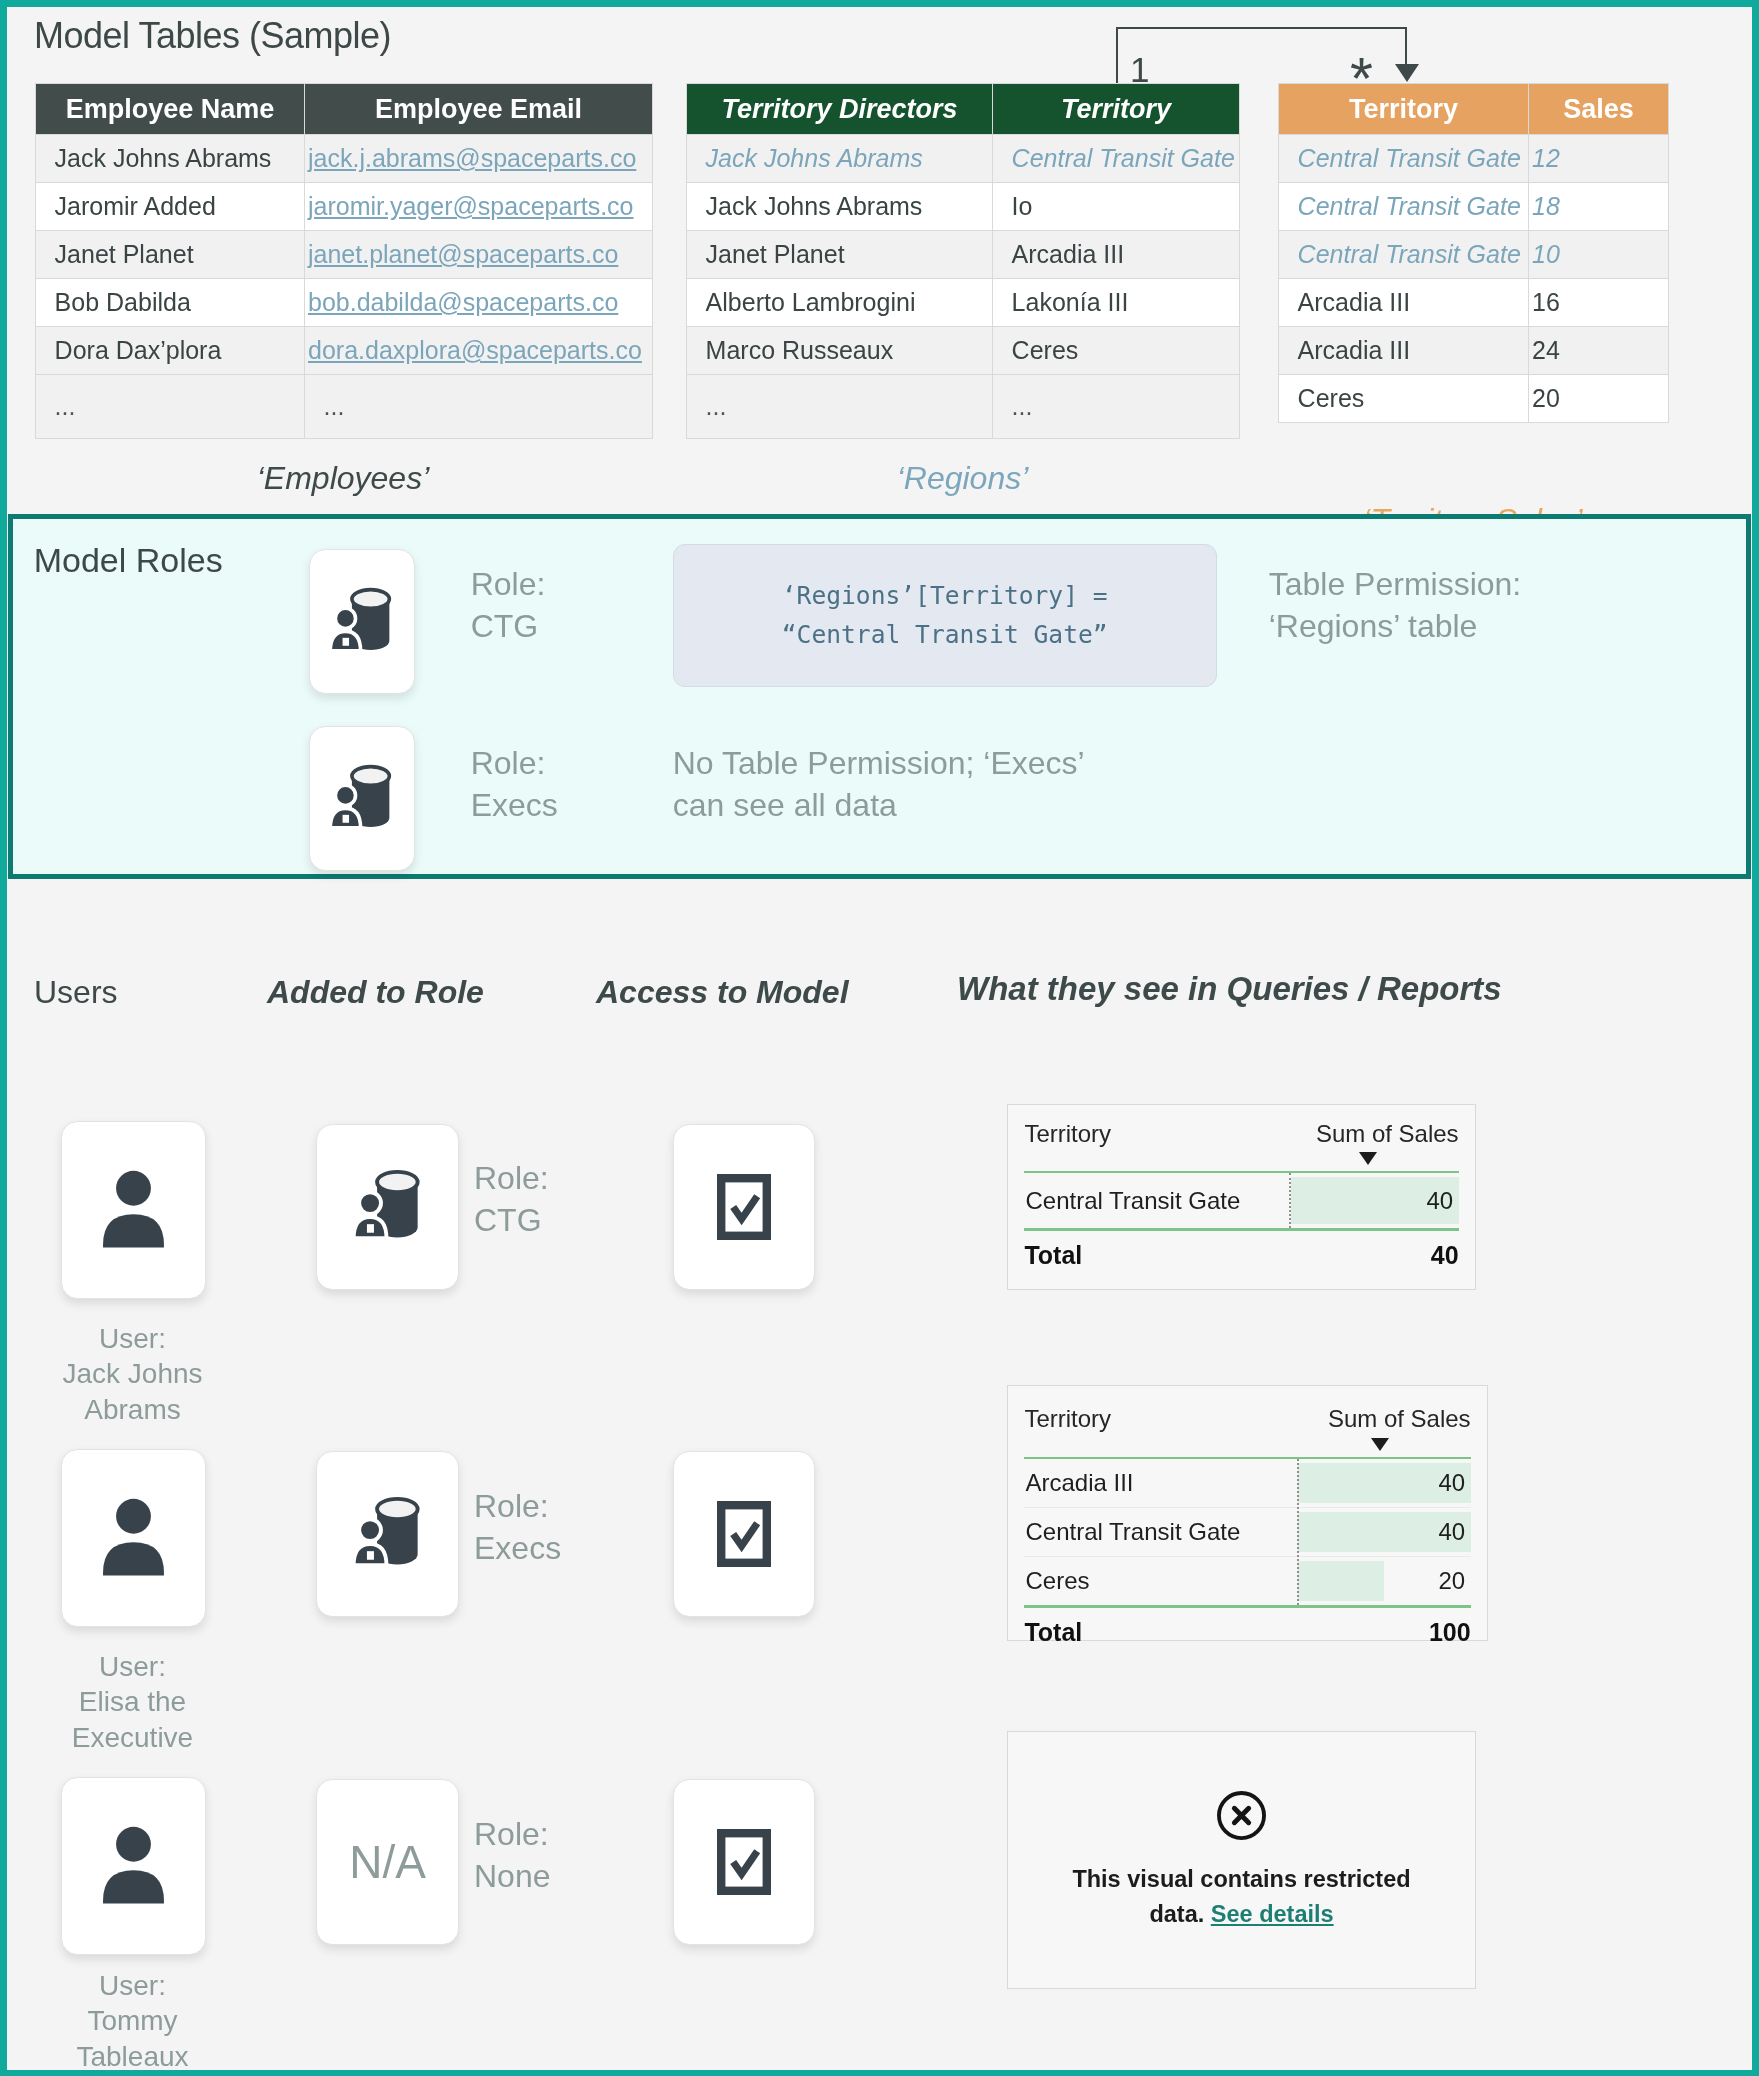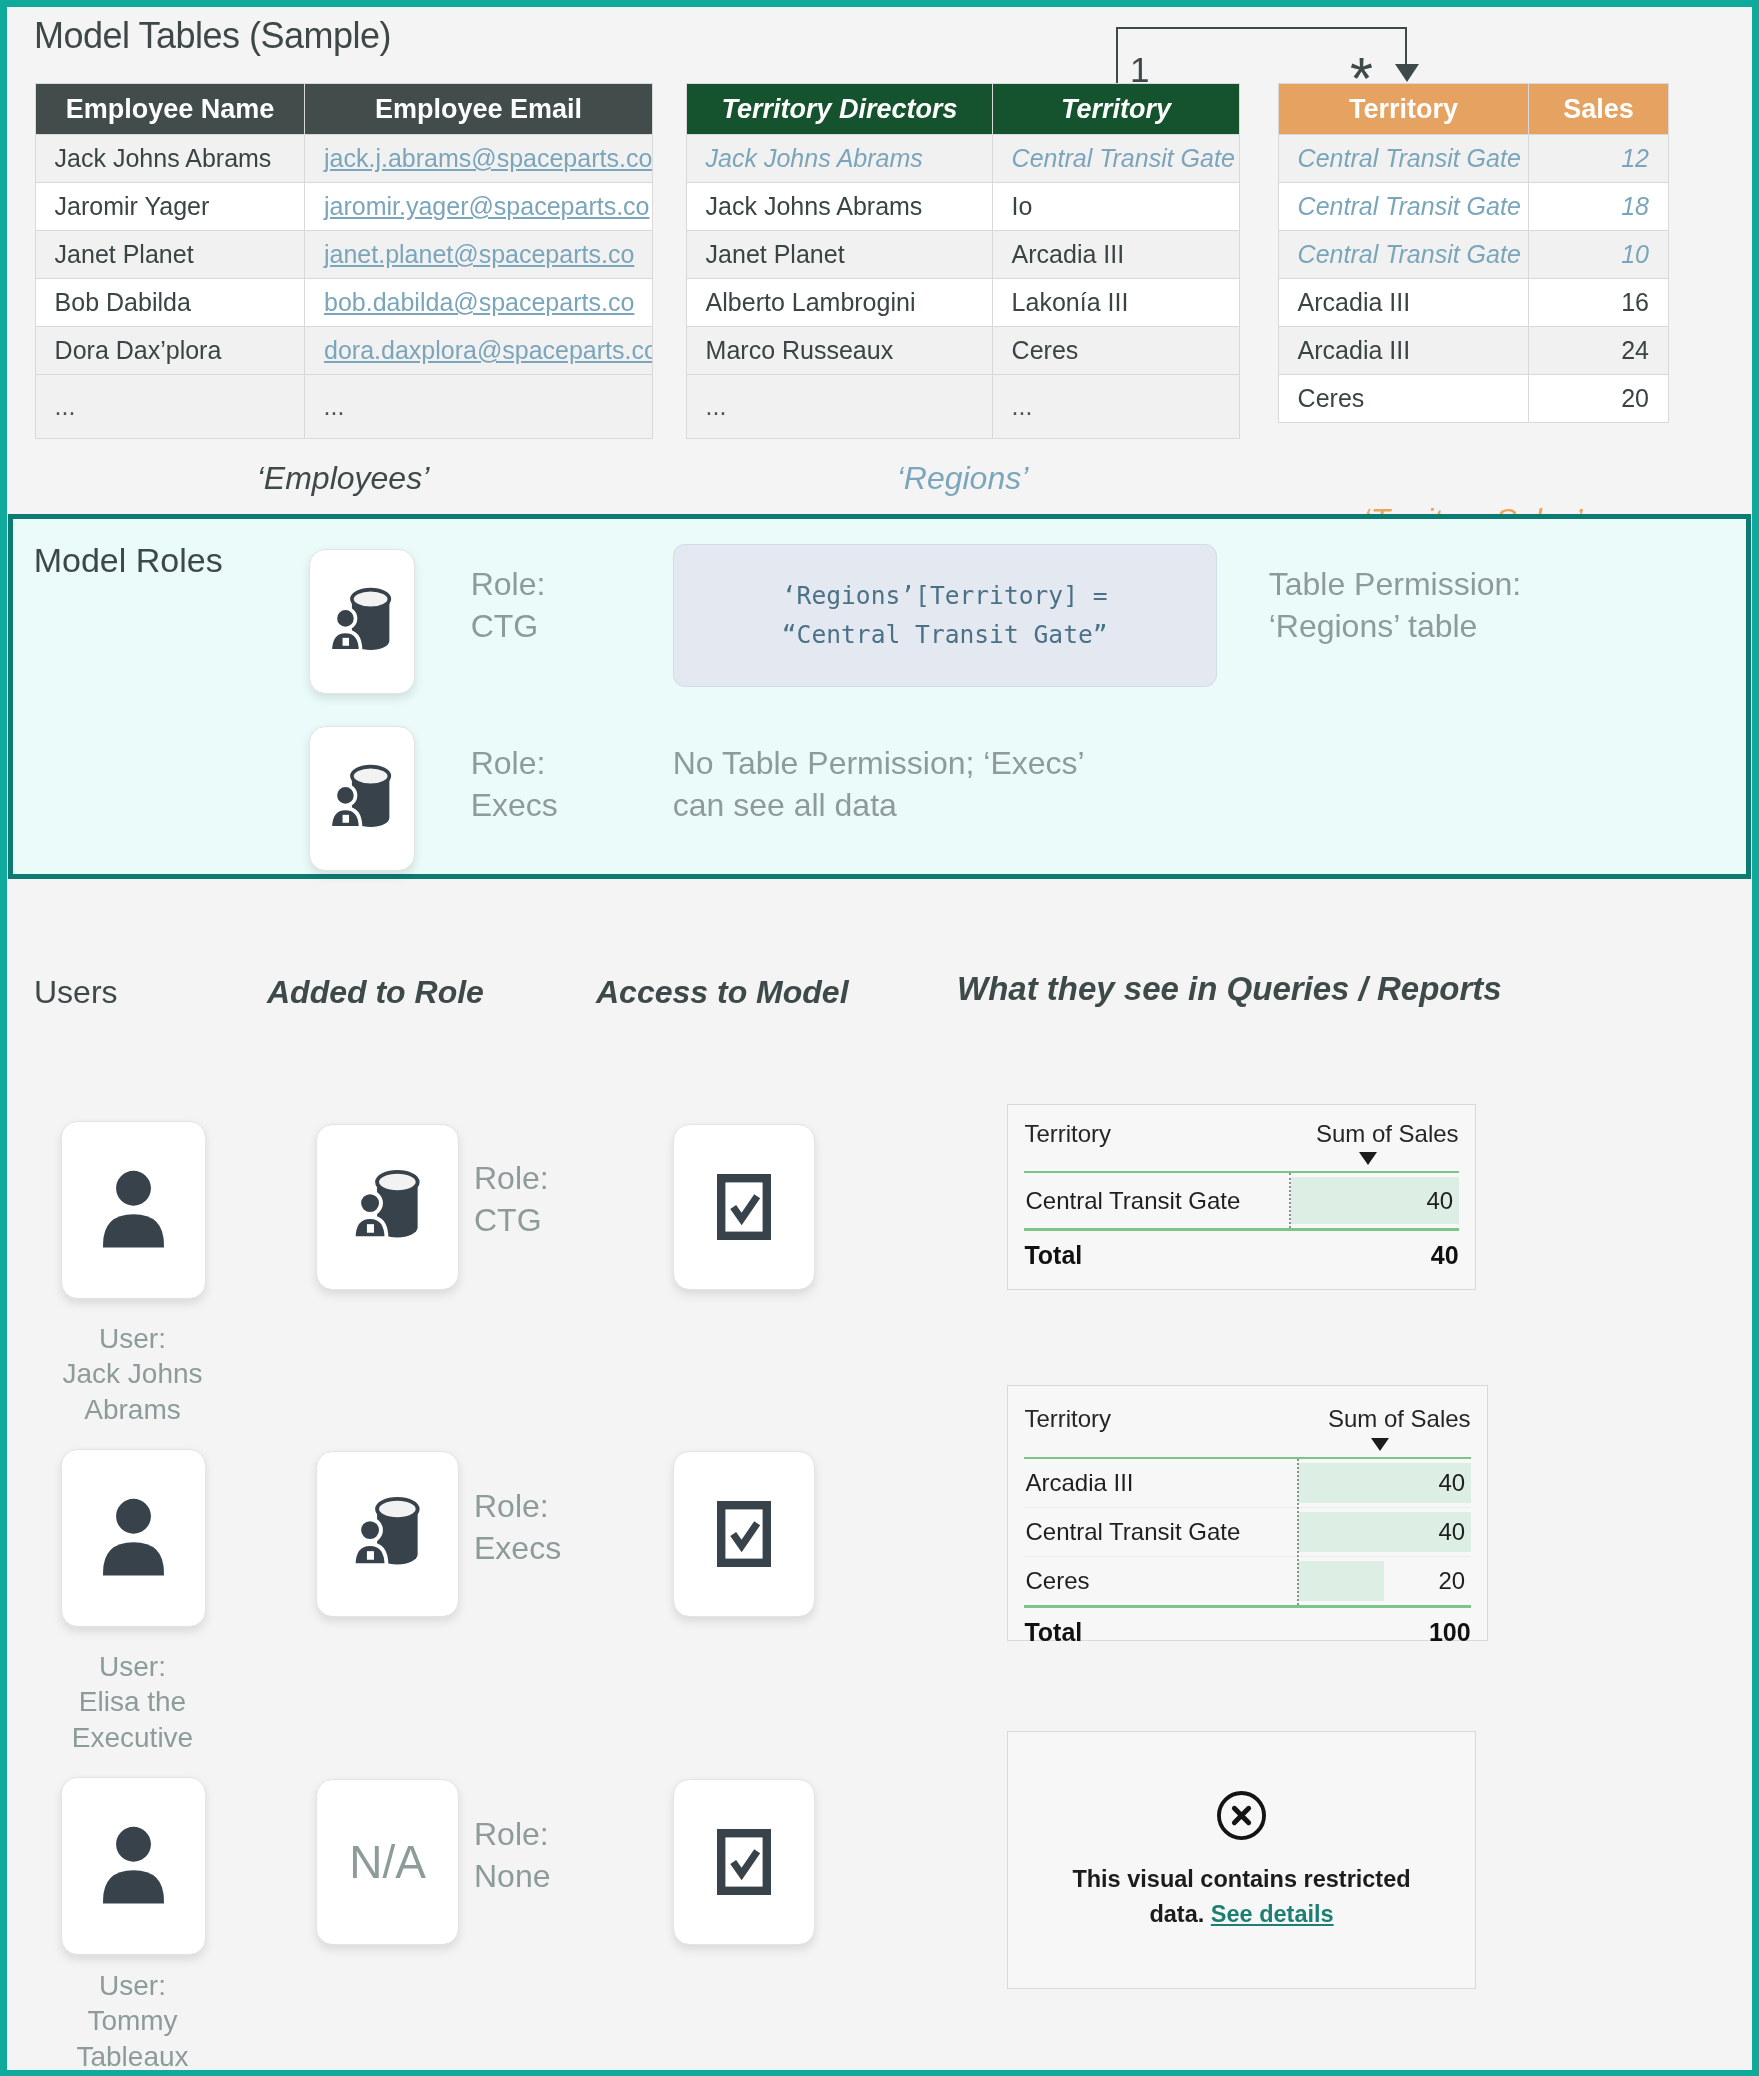--- a/index.html
+++ b/index.html
@@ -14,21 +14,21 @@
 
   .model-table{position:absolute;border-collapse:collapse;table-layout:fixed;background:#fff;border:1.6px solid #cfcfcf;}
   .model-table th{height:50px;font-size:27px;font-weight:700;color:#fff;text-align:center;border:1.6px solid #d9d9d9;padding:0 5.5px;}
   .model-table td{height:47px;font-size:25px;color:#3a4444;border:1.6px solid #d9d9d9;background:#fff;padding:0 18.6px;overflow:hidden;white-space:nowrap;}
   .model-table tr.stripe td{background:#f1f1f1;}
   .model-table tr.dots td{height:63px;color:#4a5554;}
   .model-table tr.hl td{color:#7aa5ba;font-style:italic;}
   .dark th{background:#414c4b;}
   .blue th{background:#14532d;font-style:italic;}
   .orange th{background:#e5a260;}
-  td.center{text-align:right;padding:0 19px;}
+  td.center{text-align:left;padding:0 3px;}
   a.email-link{color:#7aa5ba;text-decoration:underline;cursor:pointer;}
 
   .tbl-caption{position:absolute;font-style:italic;font-size:32px;font-weight:500;text-align:center;}
   .cap-emp{color:#3e4a49;}
   .cap-reg{color:#7ba6bc;}
   .cap-sales{color:#e8a75c;}
 
   .conn{position:absolute;background:#3e4a49;}
   .conn-label{position:absolute;color:#3e4a49;line-height:1;}
   .arrow-down{position:absolute;width:0;height:0;border-left:12px solid transparent;border-right:12px solid transparent;border-top:18.6px solid #3e4a49;}
@@ -98,21 +98,21 @@
       <th>Employee Name</th>
       <th>Employee Email</th>
     </tr>
       </thead>
     <tbody>
       <tr class="stripe">
         <td>Jack Johns Abrams</td>
         <td class="center"><a class="email-link">jack.j.abrams@spaceparts.co</a></td>
       </tr>
       <tr>
-        <td>Jaromir Yager</td>
+        <td>Jaromir Added</td>
         <td class="center"><a class="email-link">jaromir.yager@spaceparts.co</a></td>
       </tr>
       <tr class="stripe">
         <td>Janet Planet</td>
         <td class="center"><a class="email-link">janet.planet@spaceparts.co</a></td>
       </tr>
       <tr>
         <td>Bob Dabilda</td>
         <td class="center"><a class="email-link">bob.dabilda@spaceparts.co</a></td>
       </tr>

